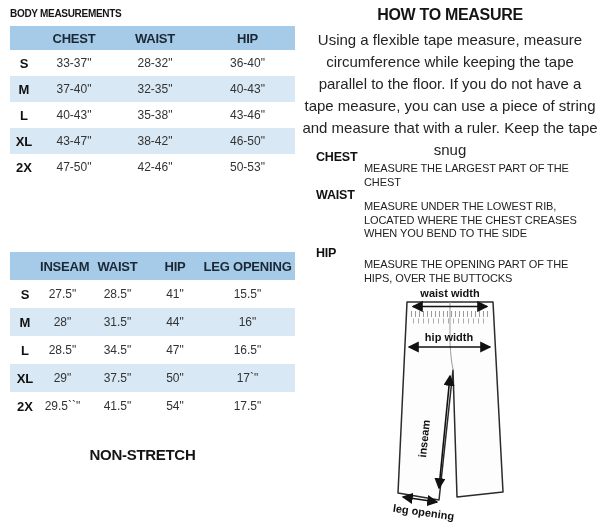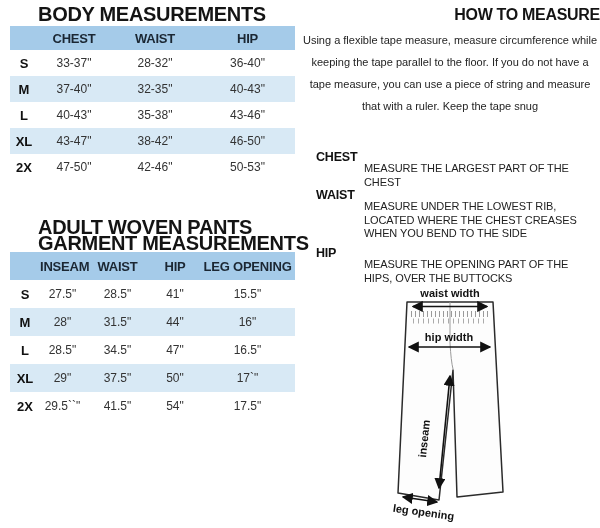--- a/index.html
+++ b/index.html
@@ -5,22 +5,22 @@
   * { margin:0; padding:0; box-sizing:border-box; }
   html,body { background:#fff; }
   .page {
     position:relative; width:600px; height:528px;
     background:#fff; overflow:hidden;
     font-family:"Liberation Sans", sans-serif;
     color:#1e1e1e;
   }
   
   .sec-title {
-    position:absolute; font-weight:bold; font-size:20px;
-    letter-spacing:-0.3px; color:#141414; line-height:16px;margin-left:28px;
+    position:absolute; font-weight:bold; font-size:10px;
+    letter-spacing:-0.3px; color:#141414; line-height:16px;
   }
   #body-title { left:10px; top:6px; }
   #garment-title { left:10px; top:219px; }
   
   .mtable { position:absolute; left:10px; width:285px; }
   #body-table { top:26px; }
   #garment-table { top:252px; }
   .trow { display:flex; align-items:center; width:100%; }
   #body-table .trow { height:26px; }
   #garment-table .trow { height:28px; }
@@ -45,26 +45,26 @@
   #garment-table .c4 { width:95px; }
   
   #nonstretch {
     position:absolute; left:10px; top:446px; width:265px;
     text-align:center; font-weight:bold; font-size:15px;
     letter-spacing:-0.3px; color:#141414;
   }
   
   #htm-title {
     position:absolute; left:300px; top:6px; width:300px;
-    text-align:right; font-weight:bold; font-size:16px;
+    text-align:center; font-weight:bold; font-size:16px;
     letter-spacing:-0.3px; color:#141414;
   }
   #htm-para {
     position:absolute; left:302px; top:29px; width:296px;
-    text-align:center; font-size:11px; line-height:22px; color:#242424;
+    text-align:center; font-size:15px; line-height:22px; color:#242424;
   }
   .def-row { position:absolute; left:316px; width:282px; }
   #def-chest { top:150px; }
   #def-waist { top:188px; }
   #def-hip   { top:246px; }
   .def-term {
     position:absolute; left:0; top:0; font-weight:bold;
     font-size:12.5px; color:#111; letter-spacing:-0.2px;
   }
   .def-desc {
@@ -117,24 +117,20 @@
       <div class="c c3 val">46-50"</div>
     </div>
     <div class="trow">
       <div class="c c0 size">2X</div>
       <div class="c c1 val">47-50"</div>
       <div class="c c2 val">42-46"</div>
       <div class="c c3 val">50-53"</div>
     </div>
   </div>
 
-  <div id="garment-title" class="sec-title">
-    <div>ADULT WOVEN PANTS</div>
-    <div>GARMENT MEASUREMENTS</div>
-  </div>
 
   <div id="garment-table" class="mtable">
     <div class="trow thead">
       <div class="c c0 hcell"></div>
       <div class="c c1 hcell">INSEAM</div>
       <div class="c c2 hcell">WAIST</div>
       <div class="c c3 hcell">HIP</div>
       <div class="c c4 hcell">LEG OPENING</div>
     </div>
     <div class="trow">
@@ -167,20 +163,21 @@
     </div>
     <div class="trow">
       <div class="c c0 size">2X</div>
       <div class="c c1 val">29.5``"</div>
       <div class="c c2 val">41.5"</div>
       <div class="c c3 val">54"</div>
       <div class="c c4 val">17.5"</div>
     </div>
   </div>
 
+  <div id="nonstretch">NON-STRETCH</div>
 
   <div id="htm-title">HOW TO MEASURE</div>
 
   <div id="htm-para">Using a flexible tape measure, measure circumference while keeping the tape parallel to the floor.  If you do not have a tape measure, you can use a piece of string and measure that with a ruler. Keep the tape snug</div>
 
   <div id="def-chest" class="def-row">
     <div class="def-term">CHEST</div>
     <div class="def-desc">MEASURE THE LARGEST PART OF THE CHEST</div>
   </div>
   <div id="def-waist" class="def-row">

